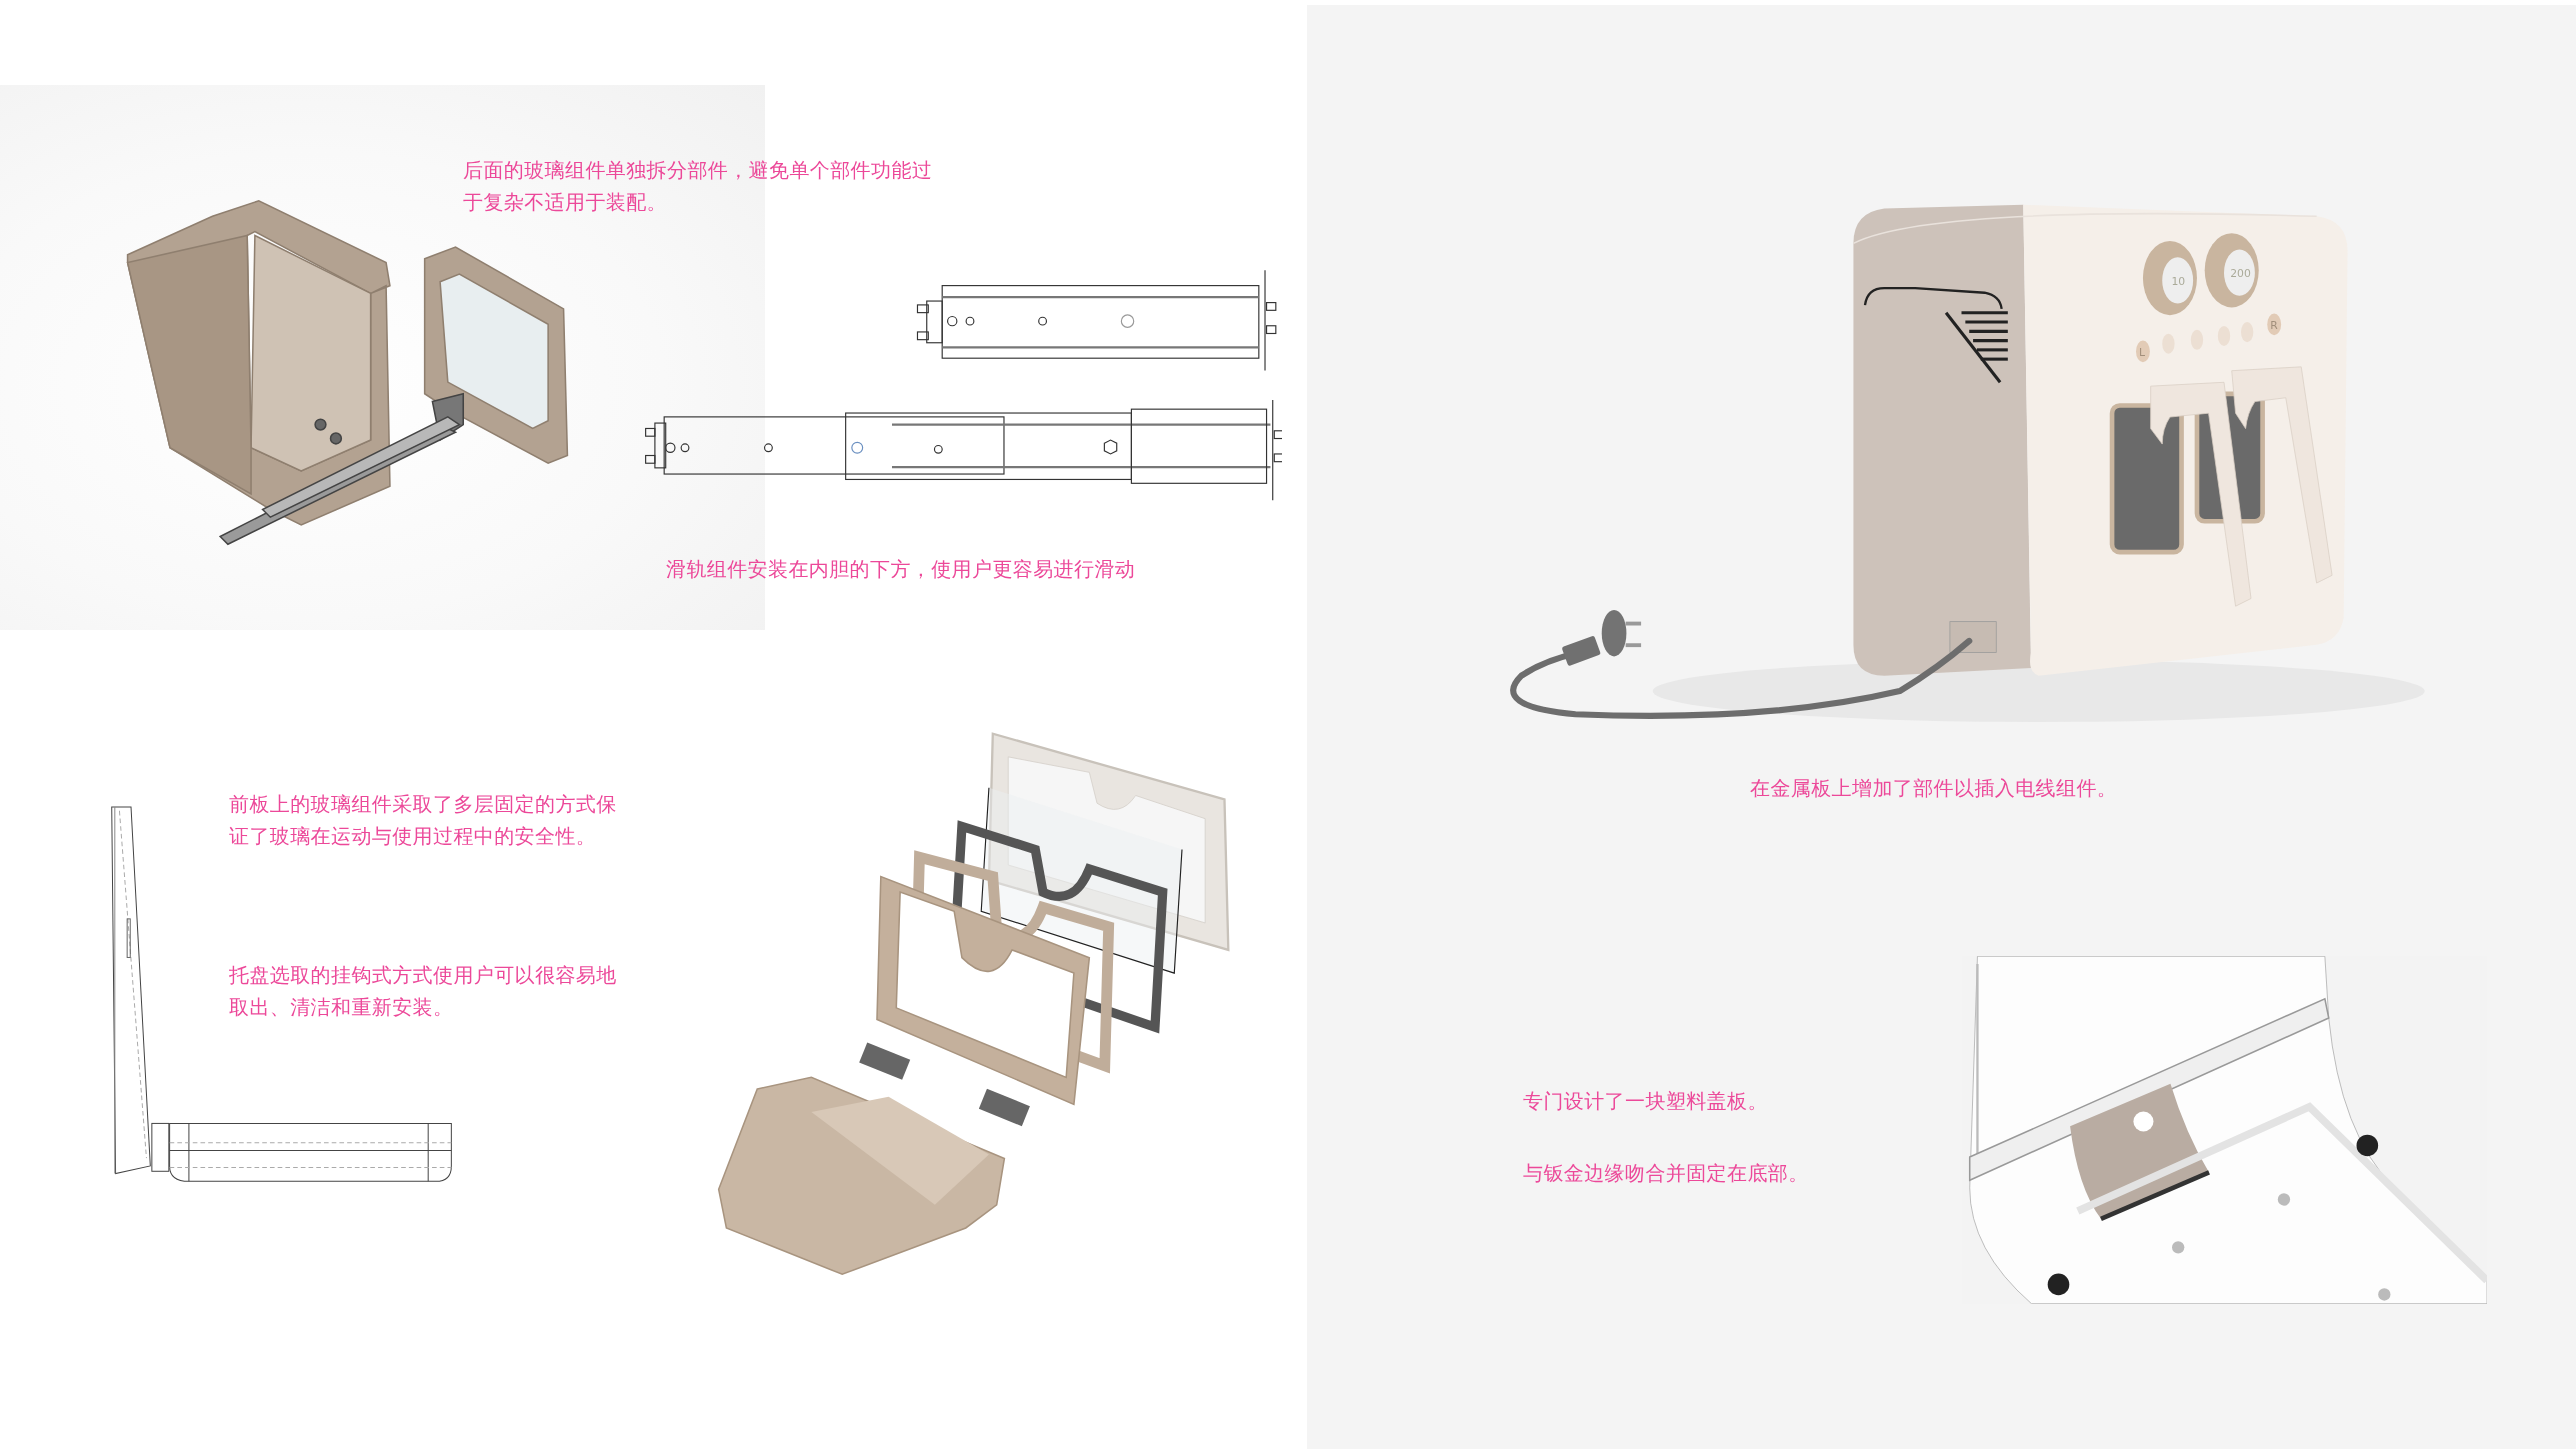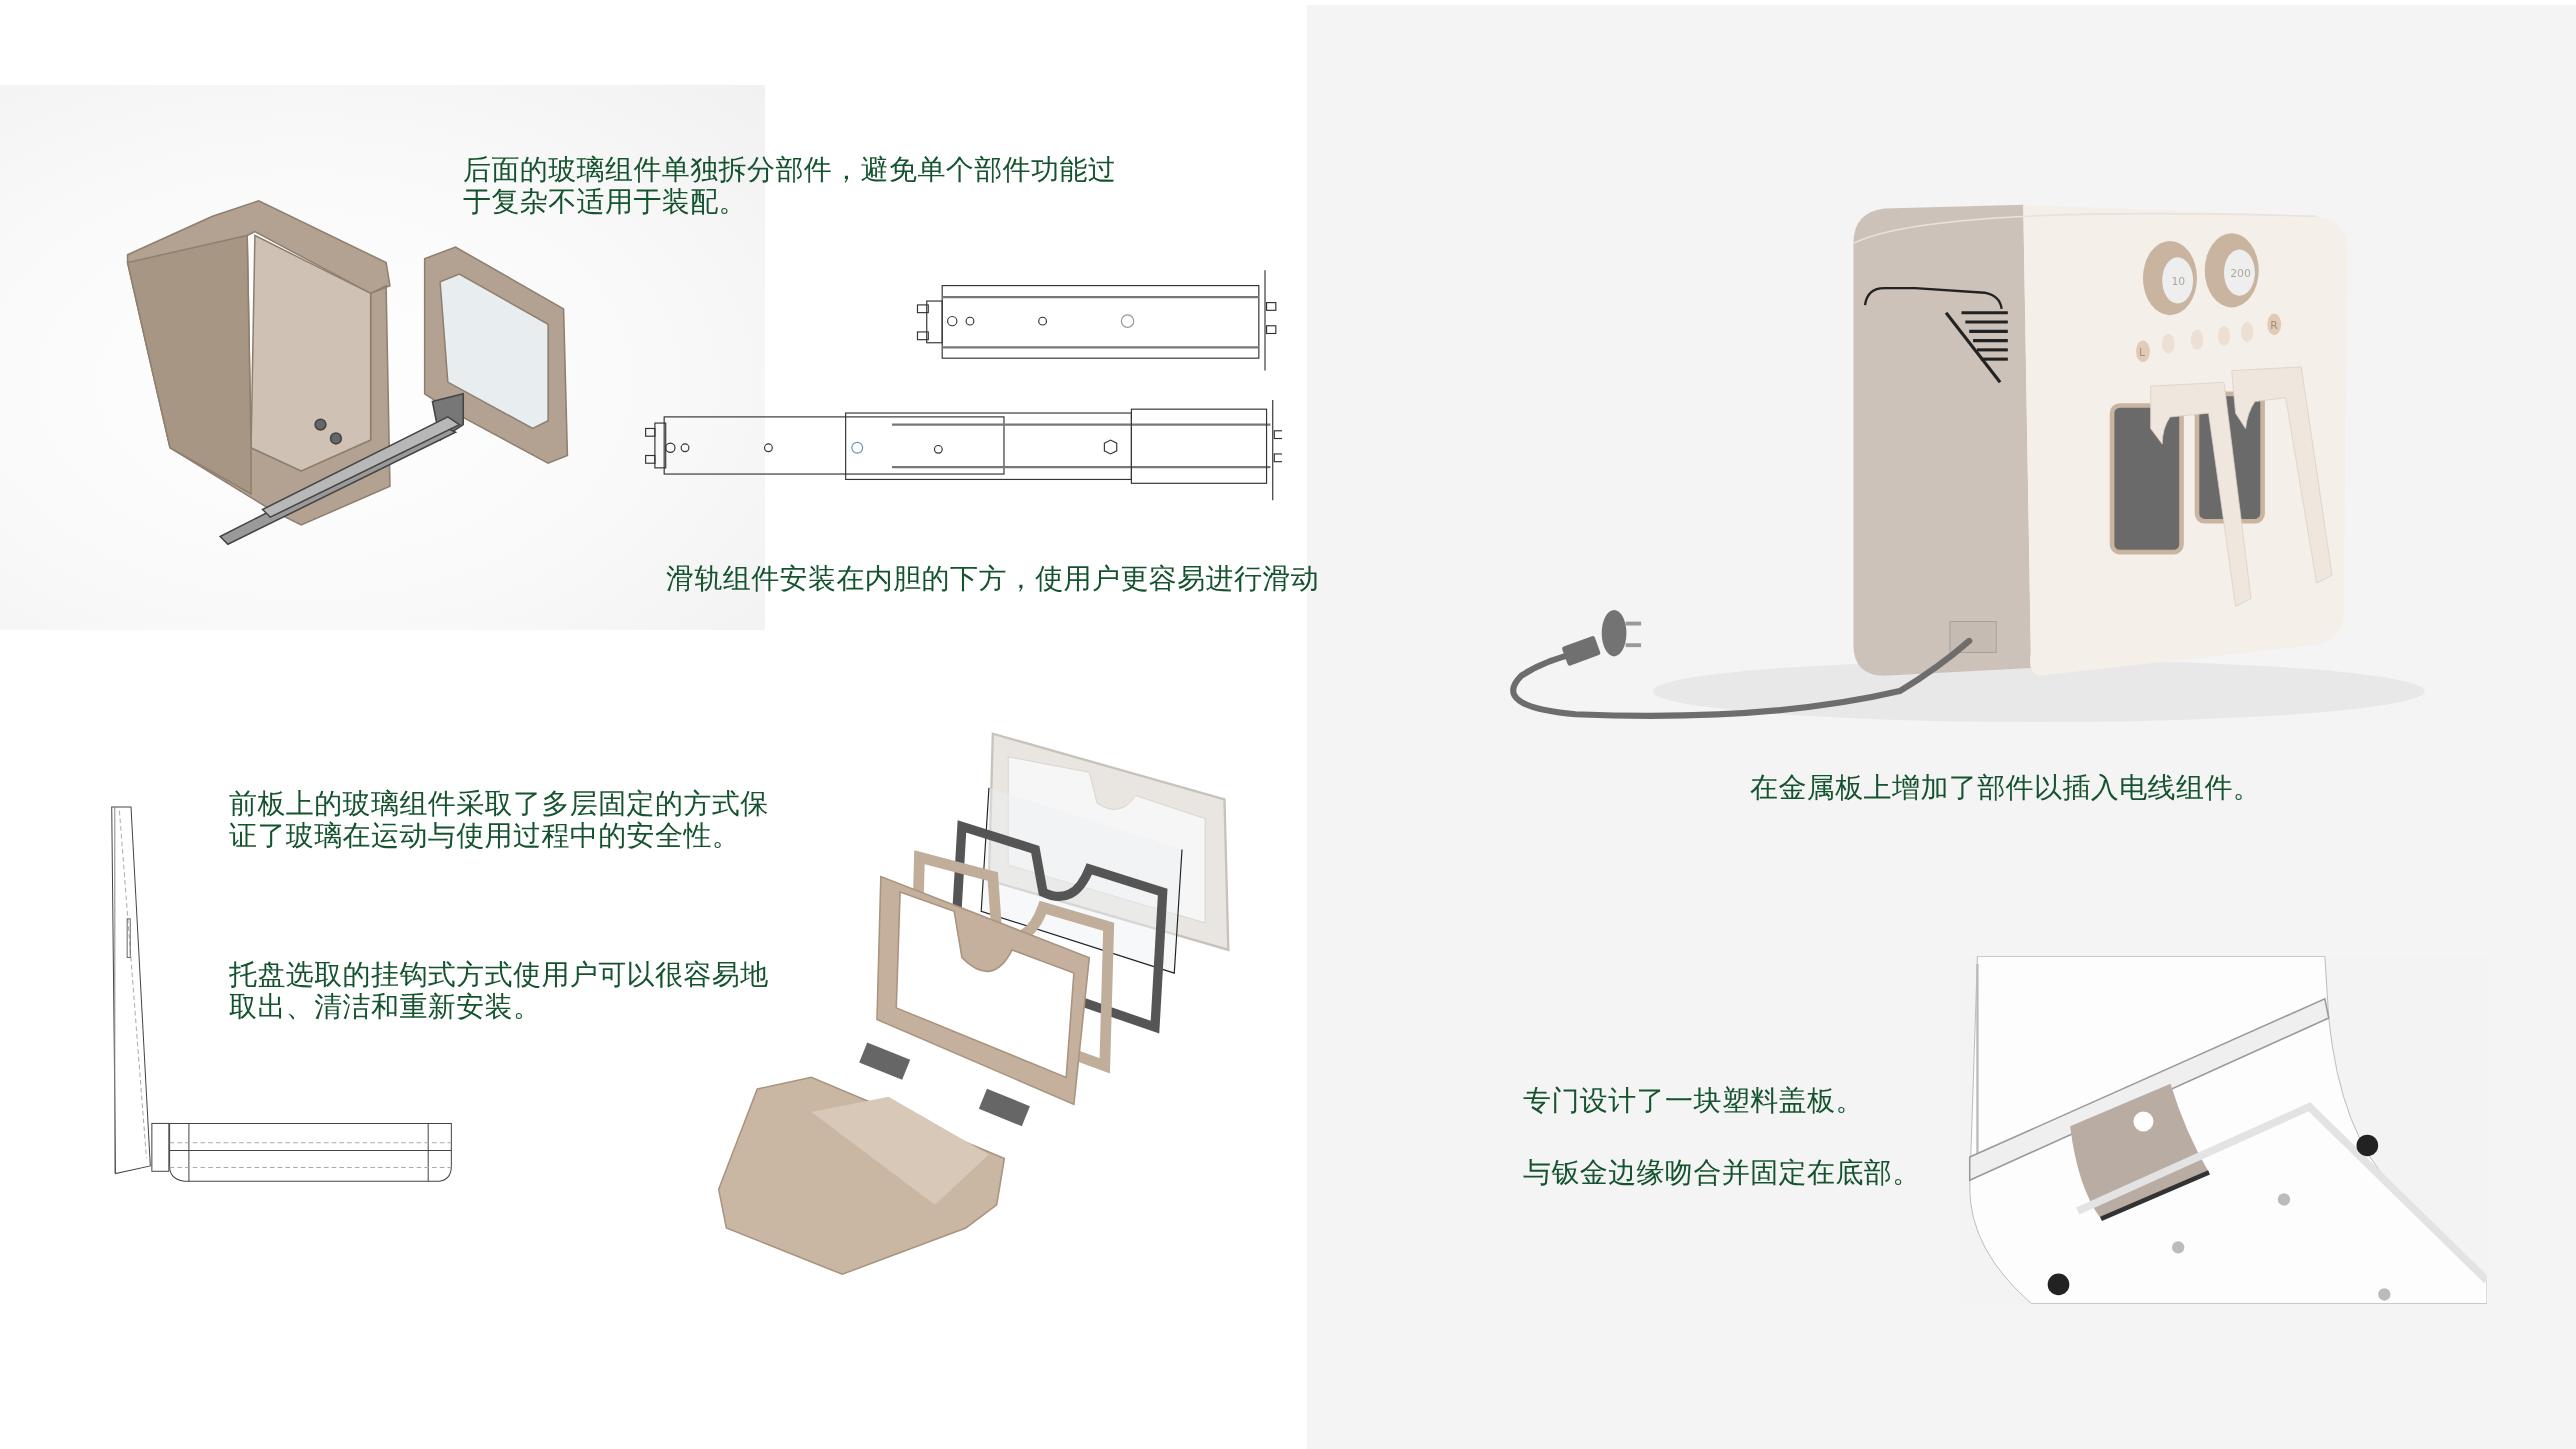--- a/index.html
+++ b/index.html
@@ -3,21 +3,21 @@
 <meta charset="utf-8">
 <style>
   html, body { margin: 0; padding: 0; }
   body {
     width: 2576px; height: 1449px; position: relative; overflow: hidden;
     background: #ffffff;
     font-family: "DejaVu Sans", "Liberation Sans", sans-serif;
     color: #111;
   }
   .abs { position: absolute; }
-  .caption { position: absolute; font-size: 28px; line-height: 32px; color: #14532d; letter-spacing: 0.4px; }
+  .caption { position: absolute; font-size: 20px; line-height: 32px; color: #ec4899; letter-spacing: 0.4px; }
   .caption .line { display: block; white-space: nowrap; }
 
   
   #render-bg {
     left: 0; top: 85px; width: 765px; height: 545px;
     background: radial-gradient(ellipse at 40% 55%, #ffffff 0%, #f9f9f9 55%, #f1f1f1 100%);
   }
   
   #right-panel {
     left: 1307px; top: 4.6px; width: 1269px; height: 1444px;
@@ -92,21 +92,21 @@
       <circle cx="57" cy="230" r="5"></circle>
     <circle cx="165" cy="230" r="5"></circle>
       <circle cx="280" cy="230" r="7" stroke="#6a8fc0"></circle>
     <circle cx="385" cy="232" r="5"></circle>
     <polygon points="600,224 608,220 616,224 616,234 608,238 600,234"></polygon>
     <rect x="820" y="208" width="12" height="10"></rect>
       <rect x="820" y="238" width="12" height="10"></rect>
   </g>
 </svg>
 
-<div class="caption" style="left:666px;top:553px;margin-top:10px;">
+<div class="caption" style="left:666px;top:553px;">
   <span class="line">滑轨组件安装在内胆的下方，使用户更容易进行滑动</span>
 </div>
 
 <svg class="abs" style="left:104px;top:803px;" width="494" height="417" viewBox="0 0 640 540" fill="none" stroke="#444" stroke-width="1.3">
   <path d="M10 5 L35 5 L60 470 L15 480 Z"></path>
   <path d="M14 5 L14 480" stroke="#888"></path>
   <path d="M20 10 L55 460" stroke="#aaa" stroke-dasharray="6 4"></path>
   <rect x="30" y="150" width="4" height="50" stroke="#666"></rect>
   <rect x="62" y="415" width="22" height="62"></rect>
   <path d="M85 415 L450 415 L450 470 Q450 490 430 490 L110 490 Q85 490 85 470 Z"></path>

